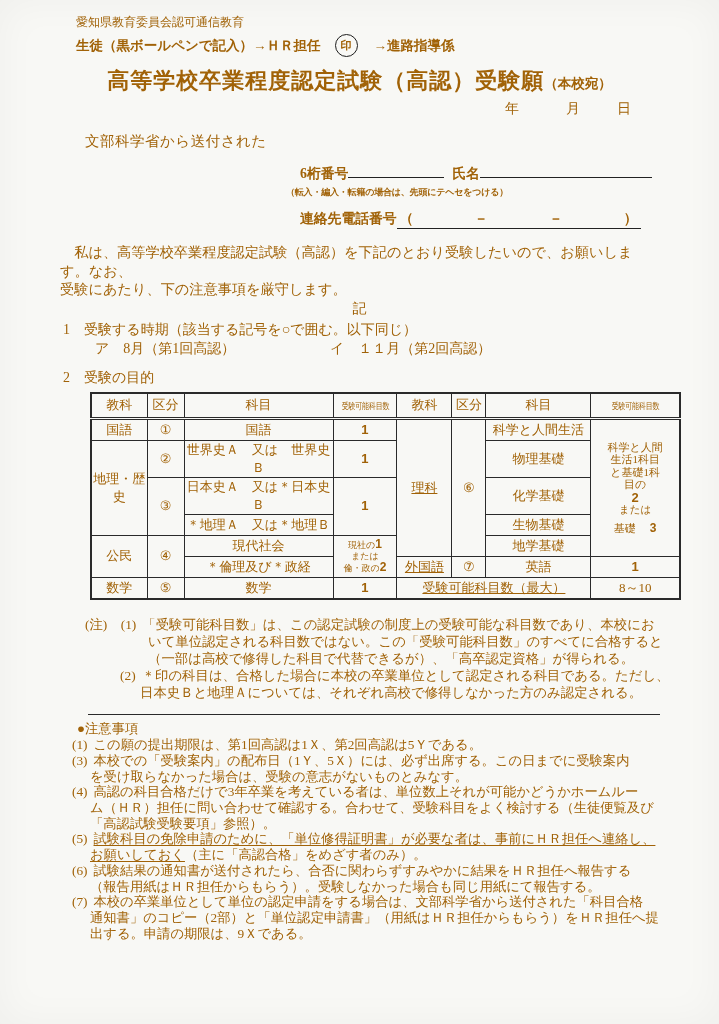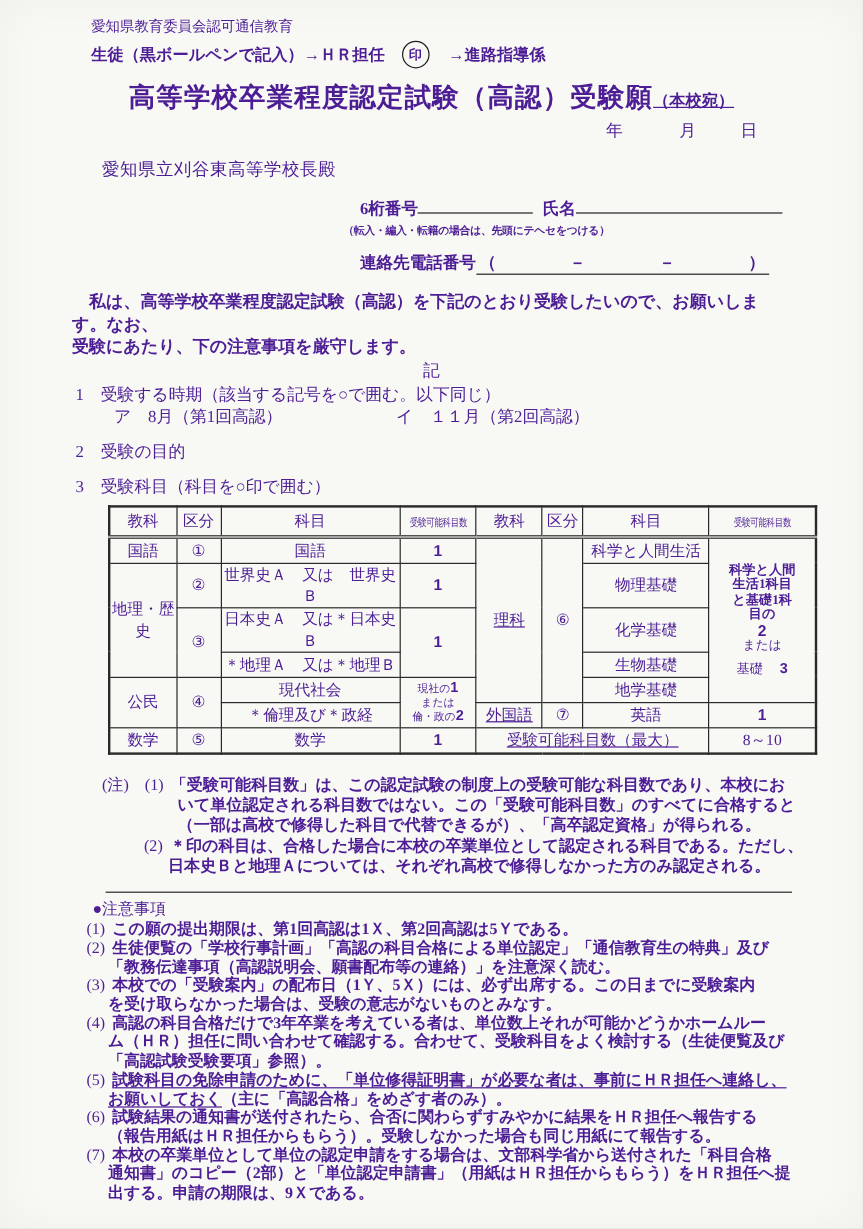--- a/index.html
+++ b/index.html
@@ -1,42 +1,42 @@
 <!DOCTYPE html>
 <html><head>
 <meta charset="utf-8">
 <style>
   html,body{margin:0;padding:0;}
   body{width:719px;height:1024px;overflow:hidden;background:#d9d9d6;}
-  .page{position:relative;width:719px;height:1024px;background:#f8f8f5;color:#4c1d95;
+  .page{position:relative;width:719px;height:1024px;background:#f8f8f5;color:#a16207;
         font-family:"Liberation Serif","DejaVu Serif",serif;box-shadow:inset 0 0 40px rgba(0,0,0,0.04);}
 
   .approval{padding-top:14px;margin-left:76px;font-size:12px;font-family:"Liberation Sans","DejaVu Sans",sans-serif;}
   .route{margin:3px 0 0 76px;font-size:13.5px;font-weight:bold;font-family:"Liberation Sans","DejaVu Sans",sans-serif;display:flex;align-items:center;}
   .seal{display:inline-flex;align-items:center;justify-content:center;width:21px;height:21px;border:1.4px solid #1d1d1d;border-radius:50%;font-size:11px;font-weight:bold;margin:0 16px 0 14px;}
 
   .title-line{margin-top:9px;text-align:center;font-size:22px;font-weight:bold;letter-spacing:1px;}
-  .title-suffix{font-size:13.5px;letter-spacing:0;text-decoration:underline;}
+  .title-suffix{font-size:13.5px;letter-spacing:0;}
   .date-line{margin:4px 0 0 505px;font-size:14px;}
   .dgap1{display:inline-block;width:47px;}
   .dgap2{display:inline-block;width:37px;}
 
   .addressee{margin:14px 0 0 85px;font-size:14.5px;letter-spacing:0.5px;}
 
   .form-area{margin:12px 0 0 300px;font-size:13.8px;font-weight:bold;}
   .blank{display:inline-block;border-bottom:1.1px solid #222;height:14px;vertical-align:baseline;}
   .blank-num{width:96px;}
   .blank-name{width:172px;margin-right:0;}
   .name-label{margin-left:8px;}
   .id-note{margin:3px 0 0 -14px;font-size:9px;letter-spacing:-0.2px;}
   .phone-row{margin-top:11px;}
   .phone-line{display:inline-flex;justify-content:space-between;width:238px;border-bottom:1.1px solid #222;padding:0 3px;vertical-align:baseline;}
 
   .intro{margin:14px 58px 0 60px;font-size:14.2px;line-height:18.5px;}
-  .pre{white-space:pre-line;font-weight:bold;}
+  .pre{white-space:pre-line;}
   .ki{text-align:center;font-size:14px;margin-top:1px;}
 
   .sec{margin:4px 0 0 63px;font-size:14px;line-height:16px;}
   .sec .no{margin-right:14px;}
   .sec2m{margin-top:13px;}
   .opts{margin:3px 0 0 95px;font-size:14px;line-height:16px;}
   .opt-w1{display:inline-block;width:235px;}
   .opt-p1{display:inline-block;width:160px;}
   .opt-p2{display:inline-block;width:185px;}
 
@@ -80,21 +80,21 @@
   <div class="route">
       <span>生徒（黒ボールペンで記入）→ＨＲ担任</span>
       <span class="seal">印</span>
       <span>→進路指導係</span>
     </div>
 
   <div class="title-line"><span>高等学校卒業程度認定試験（高認）受験願</span><span class="title-suffix">（本校宛）</span></div>
 
   <div class="date-line"><span>年</span><span class="dgap1"></span><span>月</span><span class="dgap2"></span><span>日</span></div>
 
-  <div class="addressee">愛知県立刈谷東高等学校長殿</div>
+  <div class="addressee">文部科学省から送付された</div>
 
   <div class="form-area">
     <div class="id-line"><span>6桁番号</span><span class="blank blank-num"></span><span class="name-label">氏名</span><span class="blank blank-name"></span></div>
     <div class="id-note">（転入・編入・転籍の場合は、先頭にテヘセをつける）</div>
     <div class="phone-row"><span>連絡先電話番号</span><span class="phone-line">
           <span>（</span>
           <span>－</span>
           <span>－</span>
           <span>）</span>
         </span></div>
@@ -103,21 +103,20 @@
   <div class="intro"><span class="pre">　私は、高等学校卒業程度認定試験（高認）を下記のとおり受験したいので、お願いします。なお、
 受験にあたり、下の注意事項を厳守します。</span></div>
 
   <div class="ki">記</div>
 
   <div class="sec"><span class="no">1</span><span>受験する時期（該当する記号を○で囲む。以下同じ）</span></div>
   <div class="opts"><span class="opt-w1">ア　8月（第1回高認）</span><span>イ　１１月（第2回高認）</span></div>
 
   <div class="sec sec2m"><span class="no">2</span><span>受験の目的</span></div>
 
-  <div class="sec sec2m"><span class="no">3</span><span>受験科目（科目を○印で囲む）</span></div>
 
   <table class="subjects">
     <colgroup>
       <col style="width:56px">
         <col style="width:37px">
         <col style="width:149px">
         <col style="width:53px">
       <col style="width:55px">
         <col style="width:34px">
         <col style="width:105px">
@@ -200,22 +199,20 @@
 （一部は高校で修得した科目で代替できるが）、「高卒認定資格」が得られる。</span></div>
     <div class="chu-p2"><span class="no">(2)</span><span class="pre">＊印の科目は、合格した場合に本校の卒業単位として認定される科目である。ただし、
 日本史Ｂと地理Ａについては、それぞれ高校で修得しなかった方のみ認定される。</span></div>
   </div>
 
   <div class="sep"></div>
 
   <div class="notices">
     <div class="notices-title">●注意事項</div>
     <div class="notice"><span class="no">(1)</span><span class="pre">この願の提出期限は、第1回高認は1Ｘ、第2回高認は5Ｙである。</span></div>
-    <div class="notice"><span class="no">(2)</span><span class="pre">生徒便覧の「学校行事計画」「高認の科目合格による単位認定」「通信教育生の特典」及び
-「教務伝達事項（高認説明会、願書配布等の連絡）」を注意深く読む。</span></div>
     <div class="notice"><span class="no">(3)</span><span class="pre">本校での「受験案内」の配布日（1Ｙ、5Ｘ）には、必ず出席する。この日までに受験案内
 を受け取らなかった場合は、受験の意志がないものとみなす。</span></div>
     <div class="notice"><span class="no">(4)</span><span class="pre">高認の科目合格だけで3年卒業を考えている者は、単位数上それが可能かどうかホームルー
 ム（ＨＲ）担任に問い合わせて確認する。合わせて、受験科目をよく検討する（生徒便覧及び
 「高認試験受験要項」参照）。</span></div>
     <div class="notice"><span class="no">(5)</span><span class="pre ul">試験科目の免除申請のために、「単位修得証明書」が必要な者は、事前にＨＲ担任へ連絡し、
 お願いしておく</span><span class="pre">（主に「高認合格」をめざす者のみ）。</span></div>
     <div class="notice"><span class="no">(6)</span><span class="pre">試験結果の通知書が送付されたら、合否に関わらずすみやかに結果をＨＲ担任へ報告する
 （報告用紙はＨＲ担任からもらう）。受験しなかった場合も同じ用紙にて報告する。</span></div>
     <div class="notice"><span class="no">(7)</span><span class="pre">本校の卒業単位として単位の認定申請をする場合は、文部科学省から送付された「科目合格

